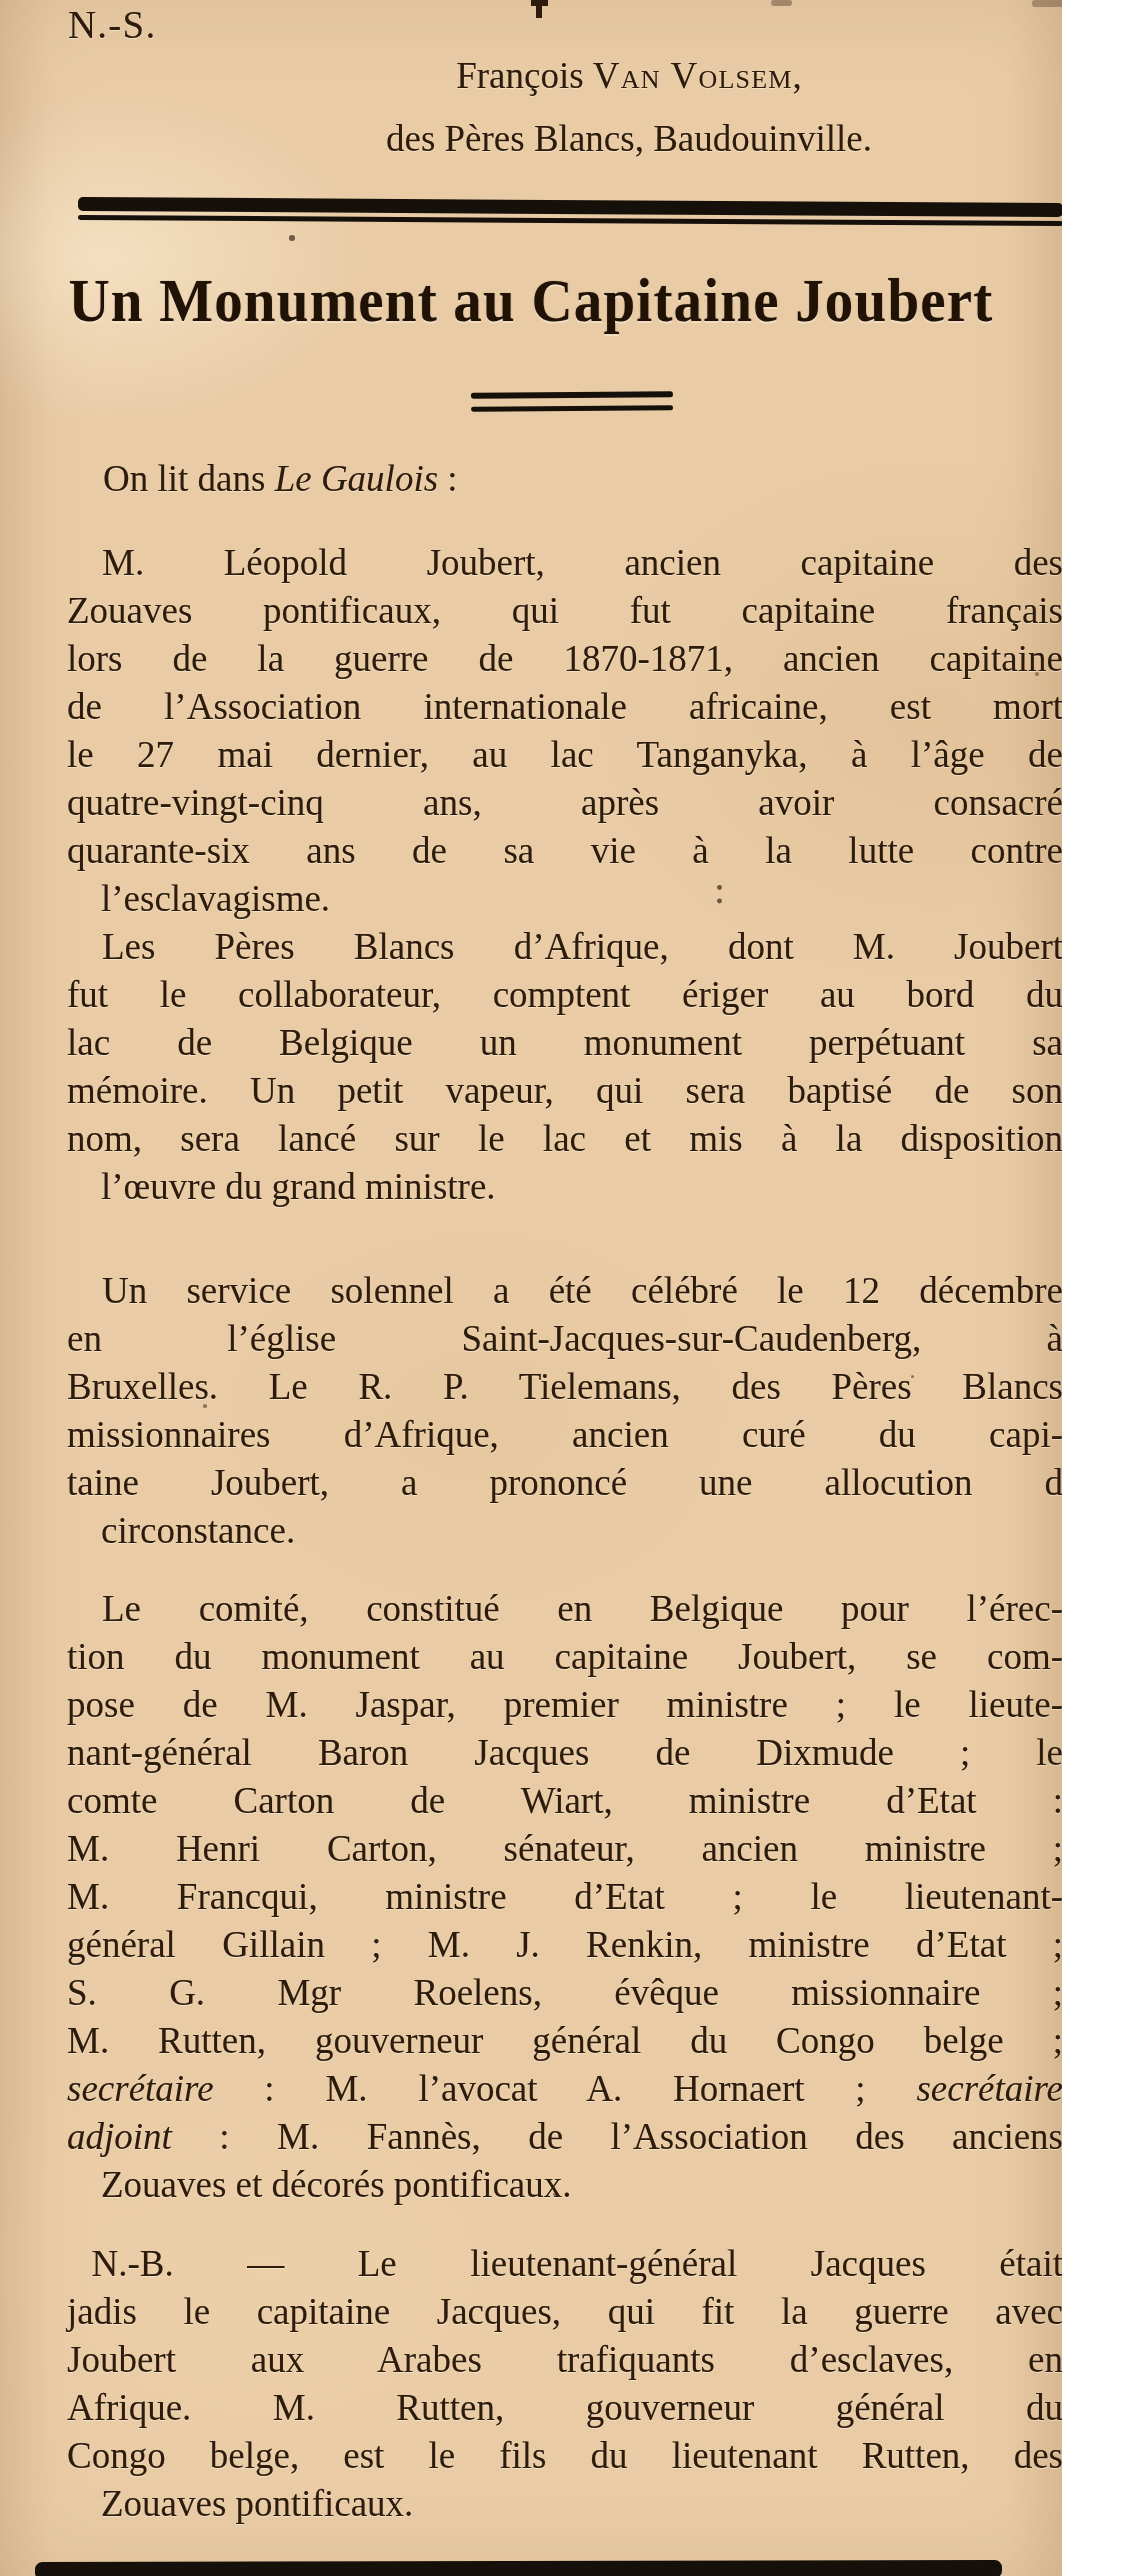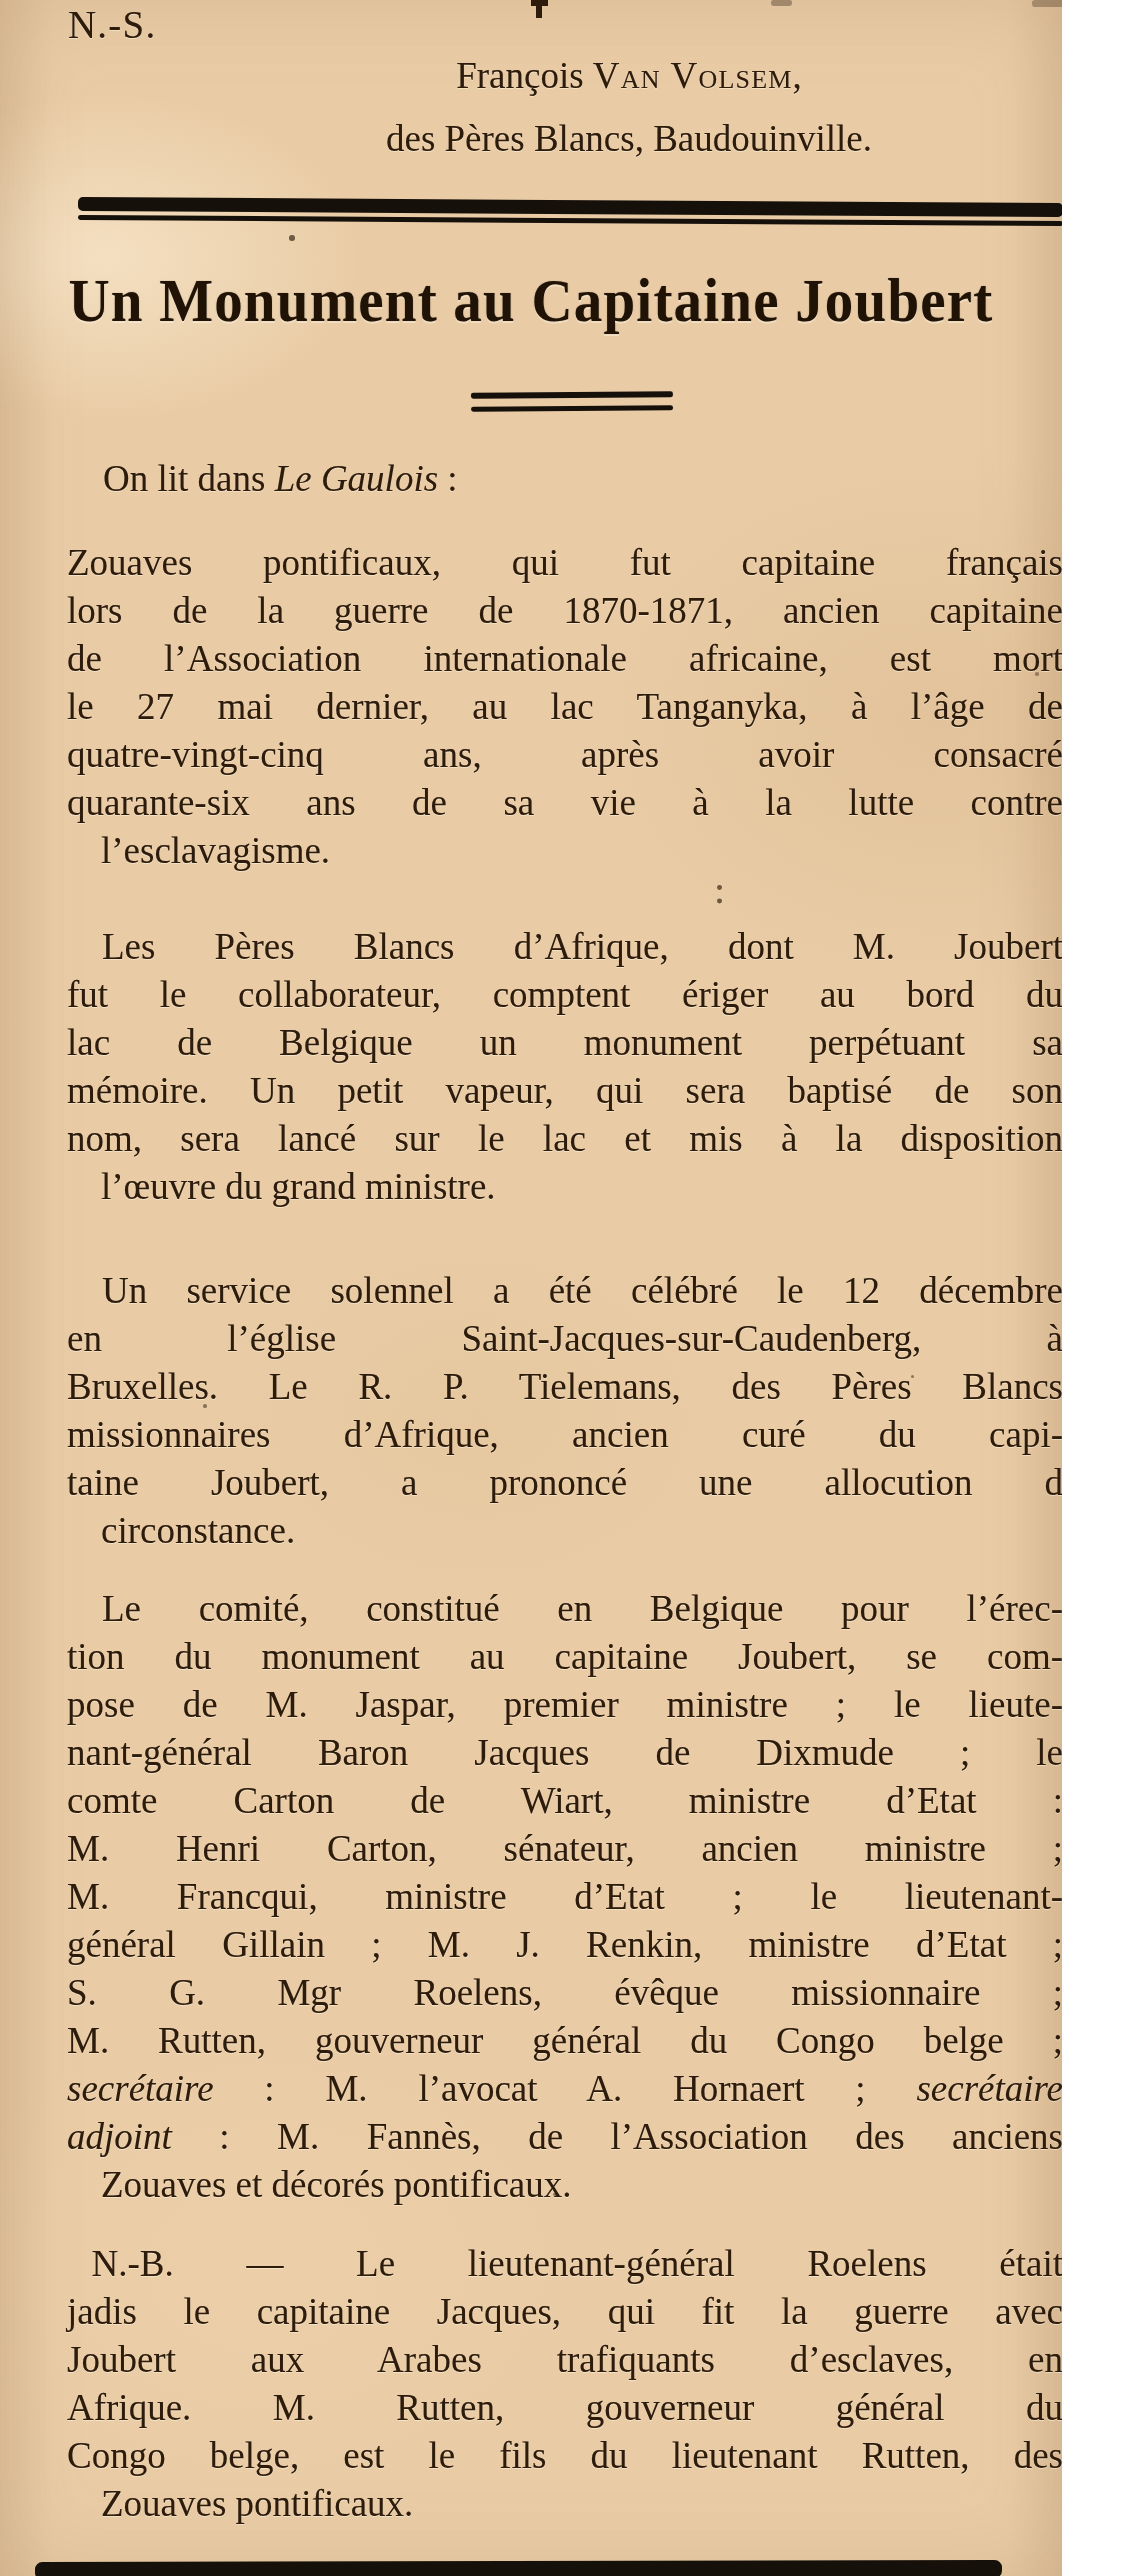--- a/index.html
+++ b/index.html
@@ -103,20 +103,21 @@
 
   <div class="rule-small">
     <div class="rs-a"></div>
     <div class="rs-gap"></div>
     <div class="rs-b"></div>
   </div>
 
   <div class="intro txt"><span>On lit dans </span><span class="i">Le Gaulois</span><span> :</span></div>
 
   <div class="para p1 txt">
+      <div class="line first"><span>M. Léopold Joubert, ancien capitaine des</span></div>
       <div class="line"><span>Zouaves pontificaux, qui fut capitaine français</span></div>
       <div class="line"><span>lors de la guerre de 1870-1871, ancien capitaine</span></div>
       <div class="line"><span>de l’Association internationale africaine, est mort</span></div>
       <div class="line"><span>le 27 mai dernier, au lac Tanganyka, à l’âge de</span></div>
       <div class="line"><span>quatre-vingt-cinq ans, après avoir consacré</span></div>
       <div class="line"><span>quarante-six ans de sa vie à la lutte contre</span></div>
       <div class="line last"><span>l’esclavagisme.</span></div>
     </div>
   <div class="para p2 txt">
       <div class="line first"><span>Les Pères Blancs d’Afrique, dont M. Joubert</span></div>
@@ -143,21 +144,21 @@
       <div class="line"><span>M. Henri Carton, sénateur, ancien ministre ;</span></div>
       <div class="line"><span>M. Francqui, ministre d’Etat ; le lieutenant-</span></div>
       <div class="line"><span>général Gillain ; M. J. Renkin, ministre d’Etat ;</span></div>
       <div class="line"><span>S. G. Mgr Roelens, évêque missionnaire ;</span></div>
       <div class="line"><span>M. Rutten, gouverneur général du Congo belge ;</span></div>
       <div class="line"><span class="i">secrétaire</span><span> : M. l’avocat A. Hornaert ; </span><span class="i">secrétaire</span></div>
       <div class="line"><span class="i">adjoint</span><span> : M. Fannès, de l’Association des anciens</span></div>
       <div class="line last"><span>Zouaves et décorés pontificaux.</span></div>
     </div>
   <div class="para p5 txt">
-      <div class="line first"><span>N.-B. — Le lieutenant-général Roelens était</span></div>
+      <div class="line first"><span>N.-B. — Le lieutenant-général Jacques était</span></div>
       <div class="line"><span>jadis le capitaine Jacques, qui fit la guerre avec</span></div>
       <div class="line"><span>Joubert aux Arabes trafiquants d’esclaves, en</span></div>
       <div class="line"><span>Afrique. M. Rutten, gouverneur général du</span></div>
       <div class="line"><span>Congo belge, est le fils du lieutenant Rutten, des</span></div>
       <div class="line last"><span>Zouaves pontificaux.</span></div>
     </div>
 
   <div class="bottom-bar"></div>
 
   <div class="speck s1"></div>

